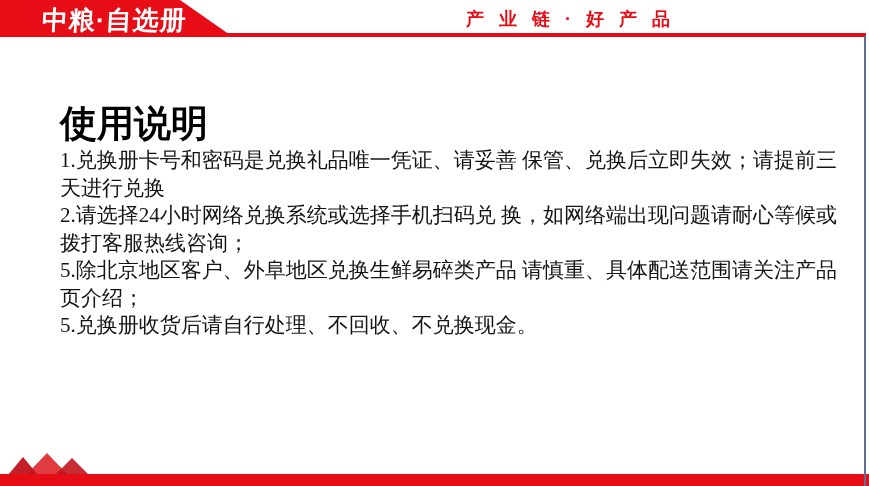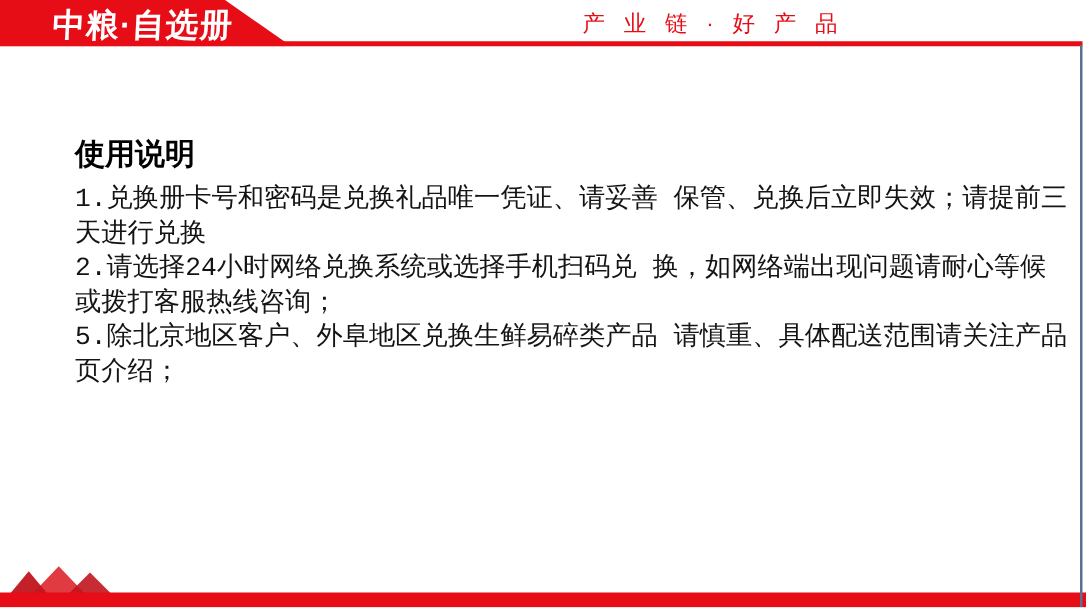--- a/index.html
+++ b/index.html
@@ -34,43 +34,43 @@
     font-weight: bold;
     letter-spacing: 1px;
     transform: skewX(-3deg);
     white-space: nowrap;
   }
   .slogan {
     position: absolute;
     top: 7px; left: 466px;
     color: #e60d17;
     font-size: 18px;
-    font-weight: normal;
+    font-weight: bold;
     letter-spacing: 5px;
     white-space: nowrap;
   }
   .content {
     position: absolute;
     left: 60px; top: 106px;
     width: 794px;
     color: #111111;
   }
   .content h1 {
     margin: 0 0 5px 0;
-    font-size: 24px;
+    font-size: 37px;
     line-height: 36px;
     font-weight: bold;
     color: #000000;
     font-family: "Liberation Sans", sans-serif;
   }
   .content p {
     margin: 0;
     font-size: 21px;
     line-height: 27.5px;
-    font-family: Liberation Mono, monospace;
+    font-family: Liberation Serif, serif;
     color: #141414;
   }
   .mountains {
     position: absolute;
     left: 0; top: 430px;
     width: 100px; height: 45px;
   }
   .footer-bar {
     position: absolute;
     left: 0; top: 474px;
@@ -98,20 +98,21 @@
     <div class="logo-text">中粮·自选册</div>
   </div>
 
   <div class="slogan">产 业 链 · 好 产 品</div>
 
   <div class="content">
     <h1>使用说明</h1>
     <p>1.兑换册卡号和密码是兑换礼品唯一凭证、请妥善 保管、兑换后立即失效；请提前三天进行兑换</p>
     <p>2.请选择24小时网络兑换系统或选择手机扫码兑 换，如网络端出现问题请耐心等候或拨打客服热线咨询；</p>
     <p>5.除北京地区客户、外阜地区兑换生鲜易碎类产品 请慎重、具体配送范围请关注产品页介绍；</p>
+    <p>5.兑换册收货后请自行处理、不回收、不兑换现金。</p>
   </div>
 
   <svg class="mountains" viewBox="0 0 100 45">
     <polygon points="26,45 47,23 68,45" fill="#e03b41"></polygon>
     <polygon points="8,45 23,27 38,45" fill="#c1141d" fill-opacity="0.95"></polygon>
     <polygon points="55,45 72,28 89,45" fill="#c1141d" fill-opacity="0.9"></polygon>
   </svg>
 
   <div class="footer-bar"></div>
 

